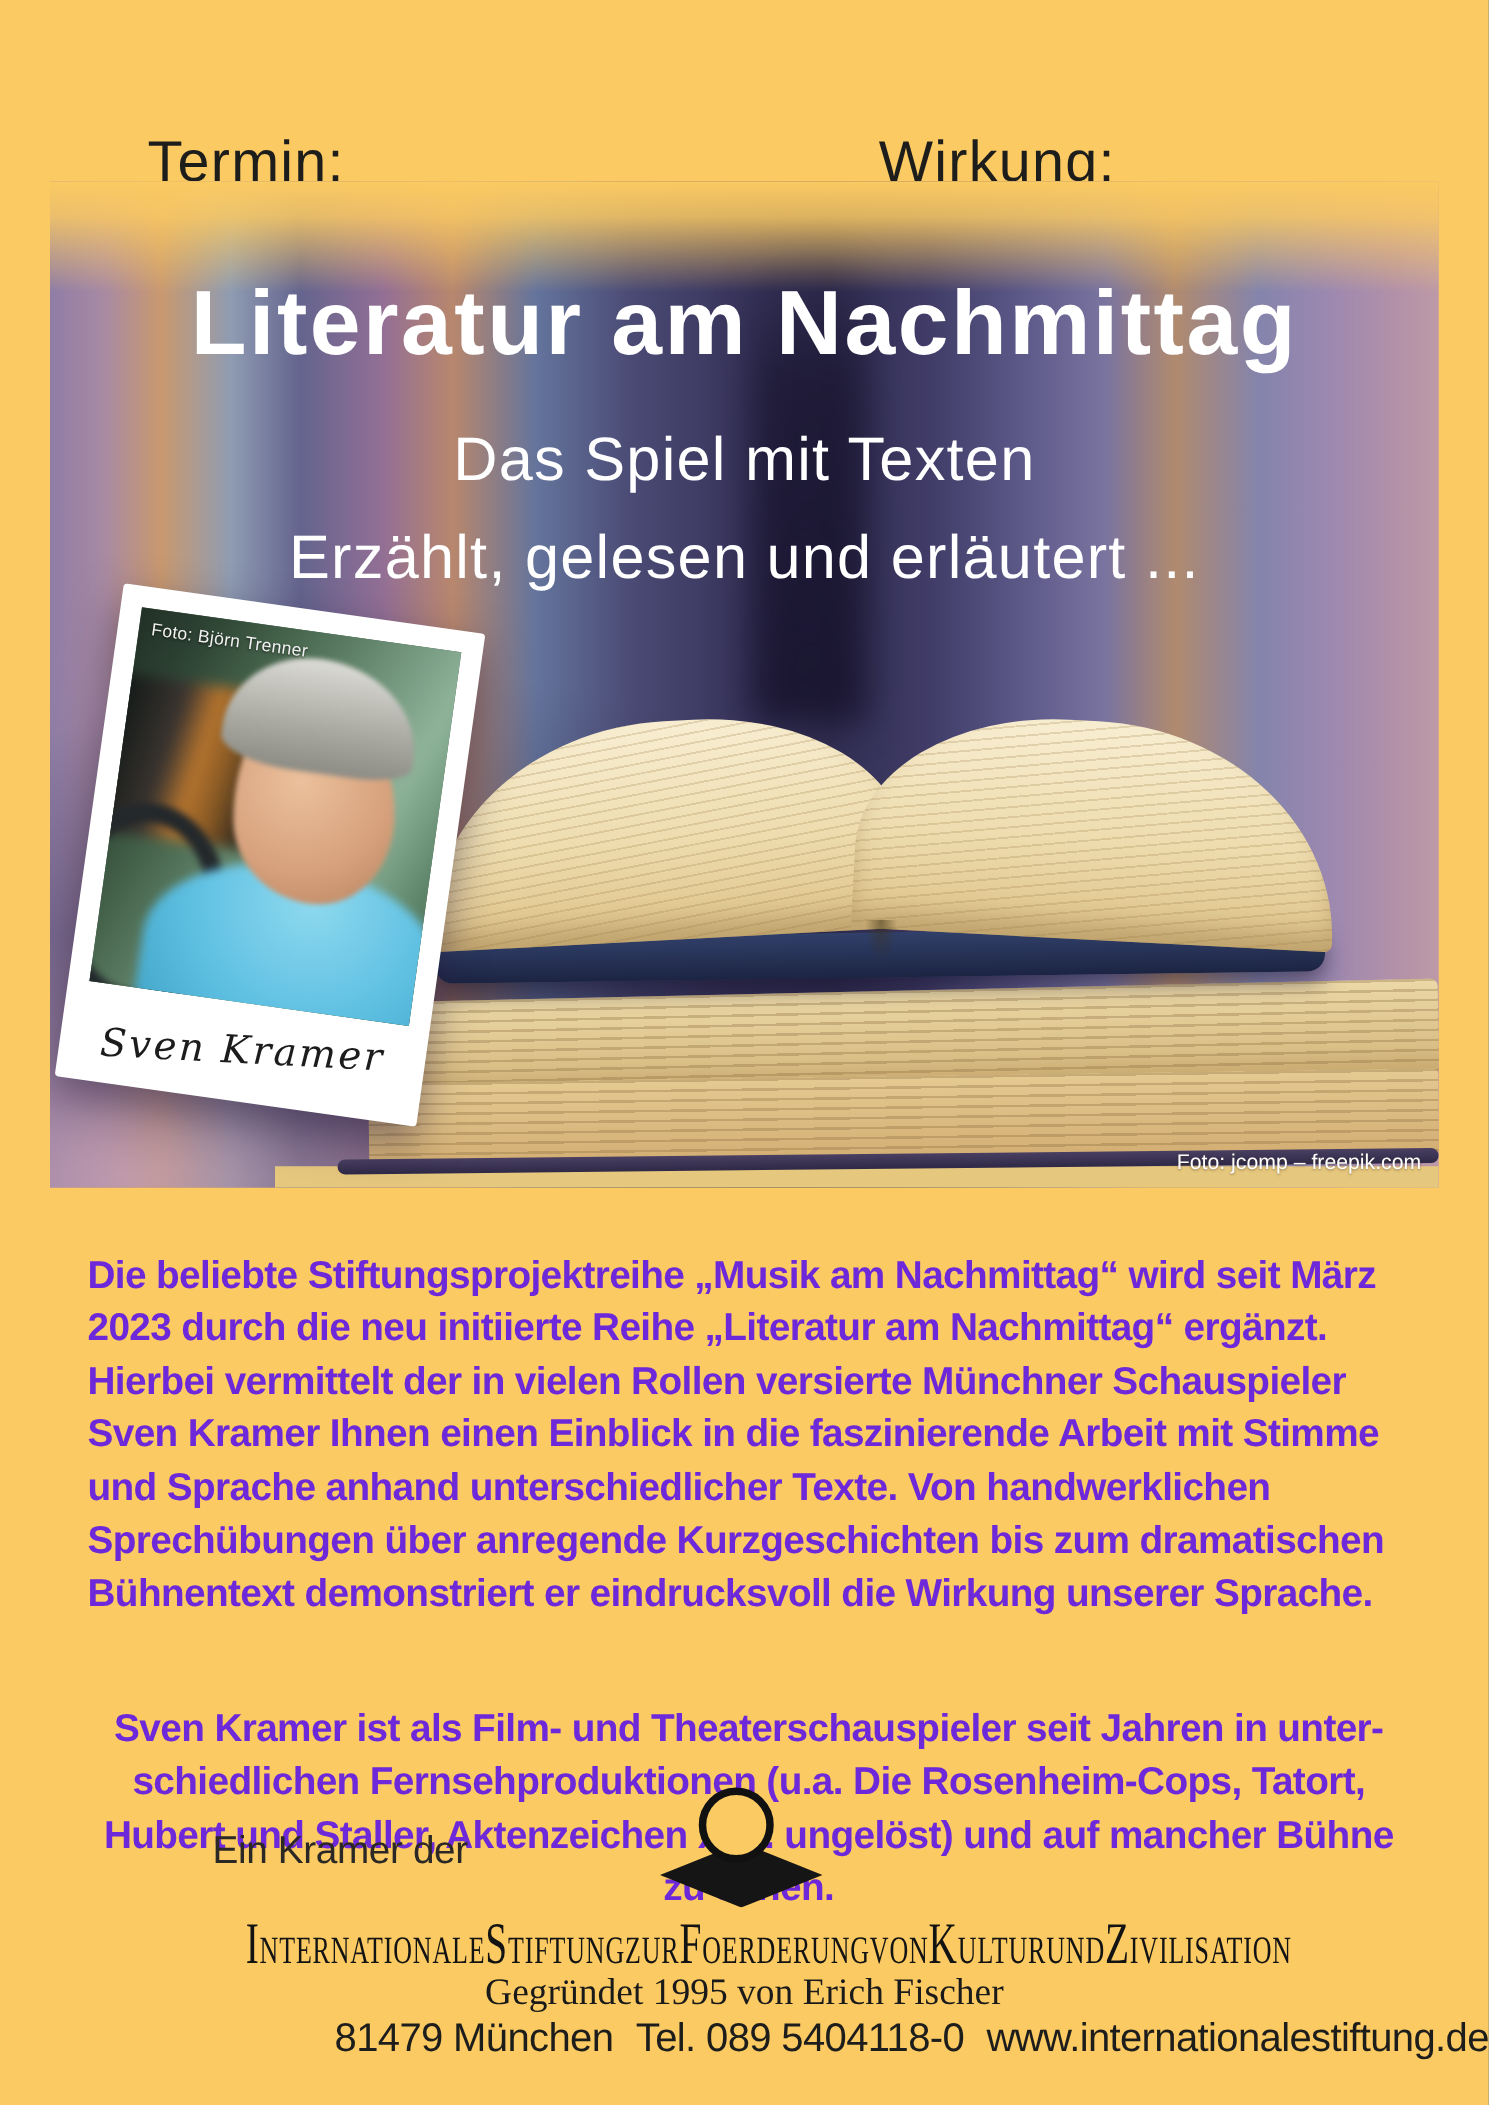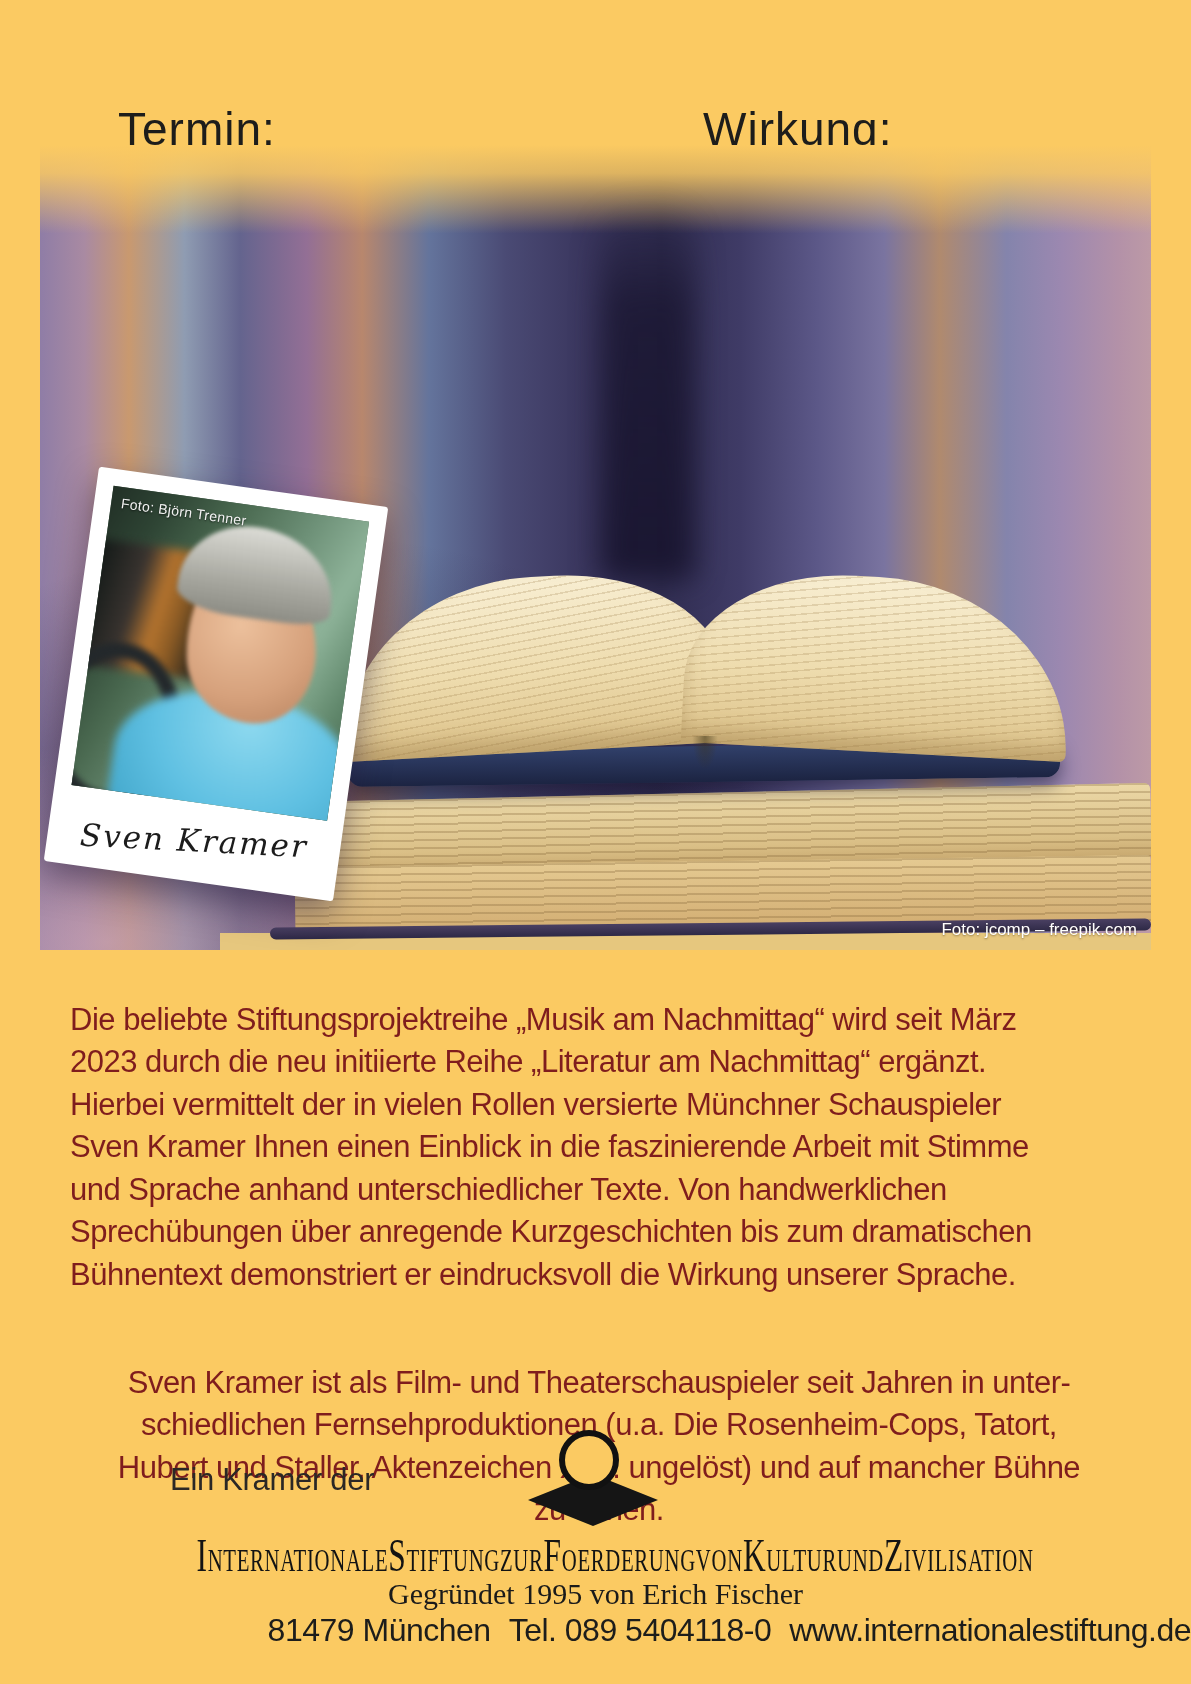--- a/index.html
+++ b/index.html
@@ -85,21 +85,21 @@
     text-shadow:0 1px 2px rgba(0,0,0,.6); letter-spacing:.3px; z-index:3; }
   .polaroid-caption { height:76px; display:flex; align-items:center; justify-content:center; }
   .signature { font-family:"DejaVu Serif", serif; font-style:italic; font-size:31px; color:#1c1c1c;
     transform:rotate(-5deg); letter-spacing:2px; }
 
   .hero-credit { position:absolute; right:14px; bottom:10px; font-size:17px; color:#fff;
     text-shadow:0 1px 2px rgba(60,45,20,.5); z-index:5; }
 
   
   .body-text { position:absolute; left:70px; top:956px; width:1058px;
-    font-size:31px; line-height:42.5px; letter-spacing:-0.5px; color:#7f1d1d; white-space:pre-line; }
+    font-size:31px; line-height:42.5px; letter-spacing:-0.5px; color:#6d28d9; white-space:pre-line;font-weight:bold; }
   .para2 { margin-top:23px;text-align:center; }
 
   
   .project-label { position:absolute; left:170px; top:1462px; font-size:31px; color:#2b2825; letter-spacing:-0.3px; }
 
   .logo { position:absolute; left:528px; top:1430px; width:130px; height:92px; }
   .logo-diamond { position:absolute; left:0; top:44px; width:130px; height:52px; background:#151515;
     clip-path:polygon(50% 0, 100% 50%, 50% 100%, 0 50%); }
   .logo-circle { position:absolute; left:31px; top:0; width:60px; height:60px; border:6px solid #111;
     border-radius:50%; background:#fbca62; }
@@ -140,20 +140,25 @@
     </div>
     <div class="stack-bottom"></div>
     <div class="stack1">
         <div class="stack-lines"></div>
       </div>
     <div class="stack2">
         <div class="stack-lines"></div>
       </div>
     <div class="stack-coverline"></div>
 
+    <div class="hero-titles">
+      <div class="hero-h1">Literatur am Nachmittag</div>
+      <div class="hero-h2">Das Spiel mit Texten</div>
+      <div class="hero-h3">Erzählt, gelesen und erläutert ...</div>
+    </div>
 
     <div class="polaroid">
       <div class="photo">
         <div class="ph-layer ph-bg"></div>
         <div class="ph-layer ph-dash"></div>
         <div class="ph-layer ph-wheel"></div>
         <div class="ph-layer ph-shirt"></div>
         <div class="ph-layer ph-head"></div>
         <div class="ph-layer ph-hair"></div>
         <div class="ph-credit">Foto: Björn Trenner</div>

